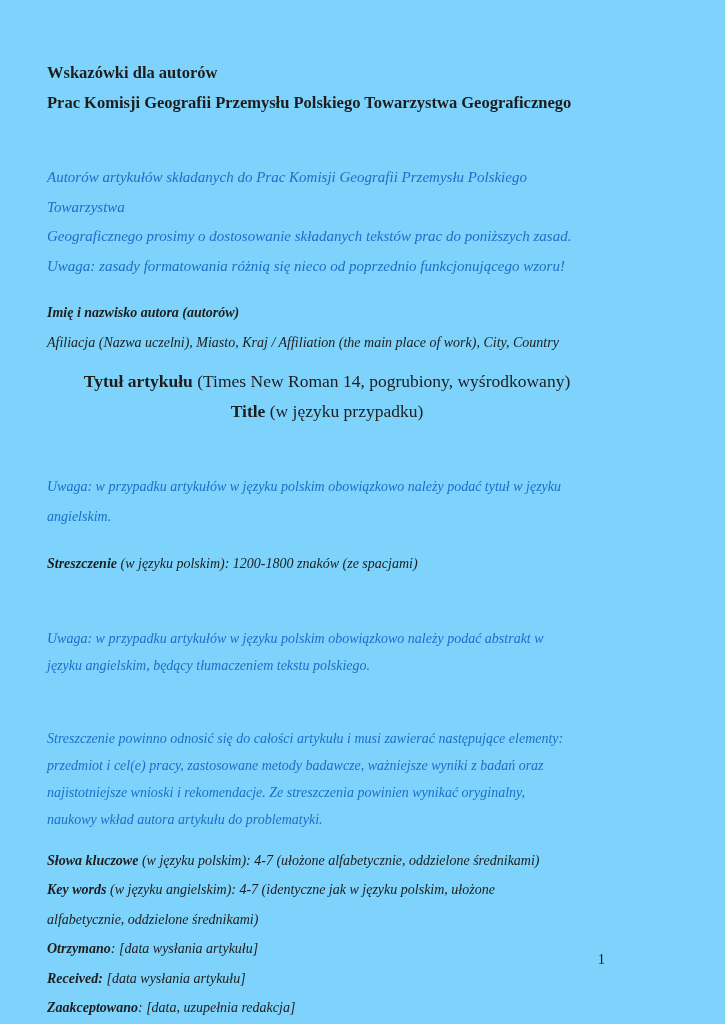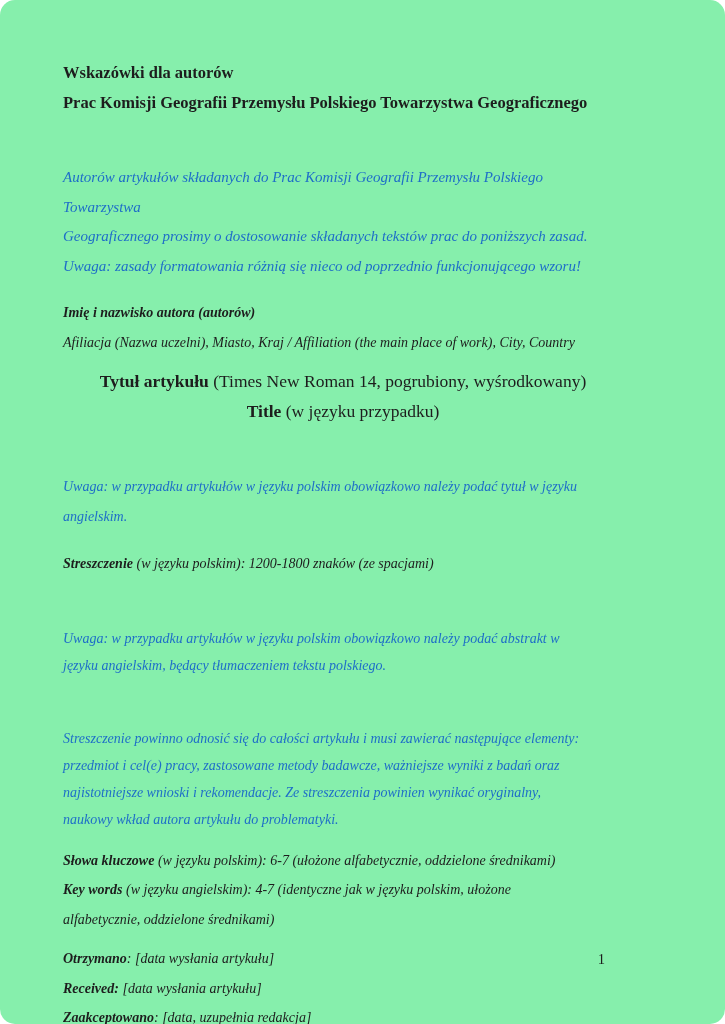--- a/index.html
+++ b/index.html
@@ -1,41 +1,40 @@
 <!DOCTYPE html>
 <html><head>
 <meta charset="utf-8">
 <style>
   html, body { margin: 0; padding: 0; background: #ffffff; }
   .page {
     position: relative;
     width: 725px;
     height: 1024px;
-    background: #86efac;
+    background: #7dd3fc;
     overflow: hidden;
     box-sizing: border-box;
-    padding: 58px 0 0 63px;
+    padding: 58px 0 0 47px;
     font-family: "Liberation Serif", serif;
     color: #1d1d1d;
-    border-radius: 15px;
   }
   p { margin: 0; white-space: pre-line; }
   .heading { font-weight: bold; font-size: 16.5px; line-height: 29.5px; width: 580px; }
   .body { font-size: 14px; line-height: 29.5px; width: 560px; font-style: italic; }
   .body b { font-weight: bold; }
   .blue { color: #1e6ec8; margin-top: 46px; }
   .italic { font-style: italic; font-size: 15px; }
   .tight { line-height: 27px; width: 584px; }
   .title-line { font-size: 17.5px; line-height: 30px; text-align: center; width: 560px; }
   .title-line b { font-weight: bold; }
   .gap-a { margin-top: 17px; }
   .gap-b { margin-top: 9px; }
   .gap-c { margin-top: 18px; }
   .gap-d { margin-top: 13px; }
-  .gap-e { margin-top: 10px; }
+  .gap-e { }
   .gap-f { margin-top: 9px; }
   .pagenum {
     position: absolute;
     right: 120px;
     top: 950px;
     font-size: 14.5px;
     line-height: 18px;
   }
 </style>
 </head>
@@ -66,21 +65,21 @@
 
 
   <p class="body blue tight">Uwaga: w przypadku artykułów w języku polskim obowiązkowo należy podać abstrakt w
 języku angielskim, będący tłumaczeniem tekstu polskiego.</p>
 
   <p class="body blue tight">Streszczenie powinno odnosić się do całości artykułu i musi zawierać następujące elementy:
 przedmiot i cel(e) pracy, zastosowane metody badawcze, ważniejsze wyniki z badań oraz
 najistotniejsze wnioski i rekomendacje. Ze streszczenia powinien wynikać oryginalny,
 naukowy wkład autora artykułu do problematyki.</p>
 
-  <p class="body gap-d"><b>Słowa kluczowe</b><span> (w języku polskim): 6-7 (ułożone alfabetycznie, oddzielone średnikami)</span></p>
+  <p class="body gap-d"><b>Słowa kluczowe</b><span> (w języku polskim): 4-7 (ułożone alfabetycznie, oddzielone średnikami)</span></p>
 
   <p class="body"><b>Key words</b><span> (w języku angielskim): 4-7 (identyczne jak w języku polskim, ułożone
 alfabetycznie, oddzielone średnikami)</span></p>
 
   <p class="body gap-e"><b>Otrzymano</b><span>: [data wysłania artykułu]</span></p>
 
   <p class="body"><b>Received:</b><span> [data wysłania artykułu]</span></p>
 
   <p class="body"><b>Zaakceptowano</b><span>: [data, uzupełnia redakcja]</span></p>
 

